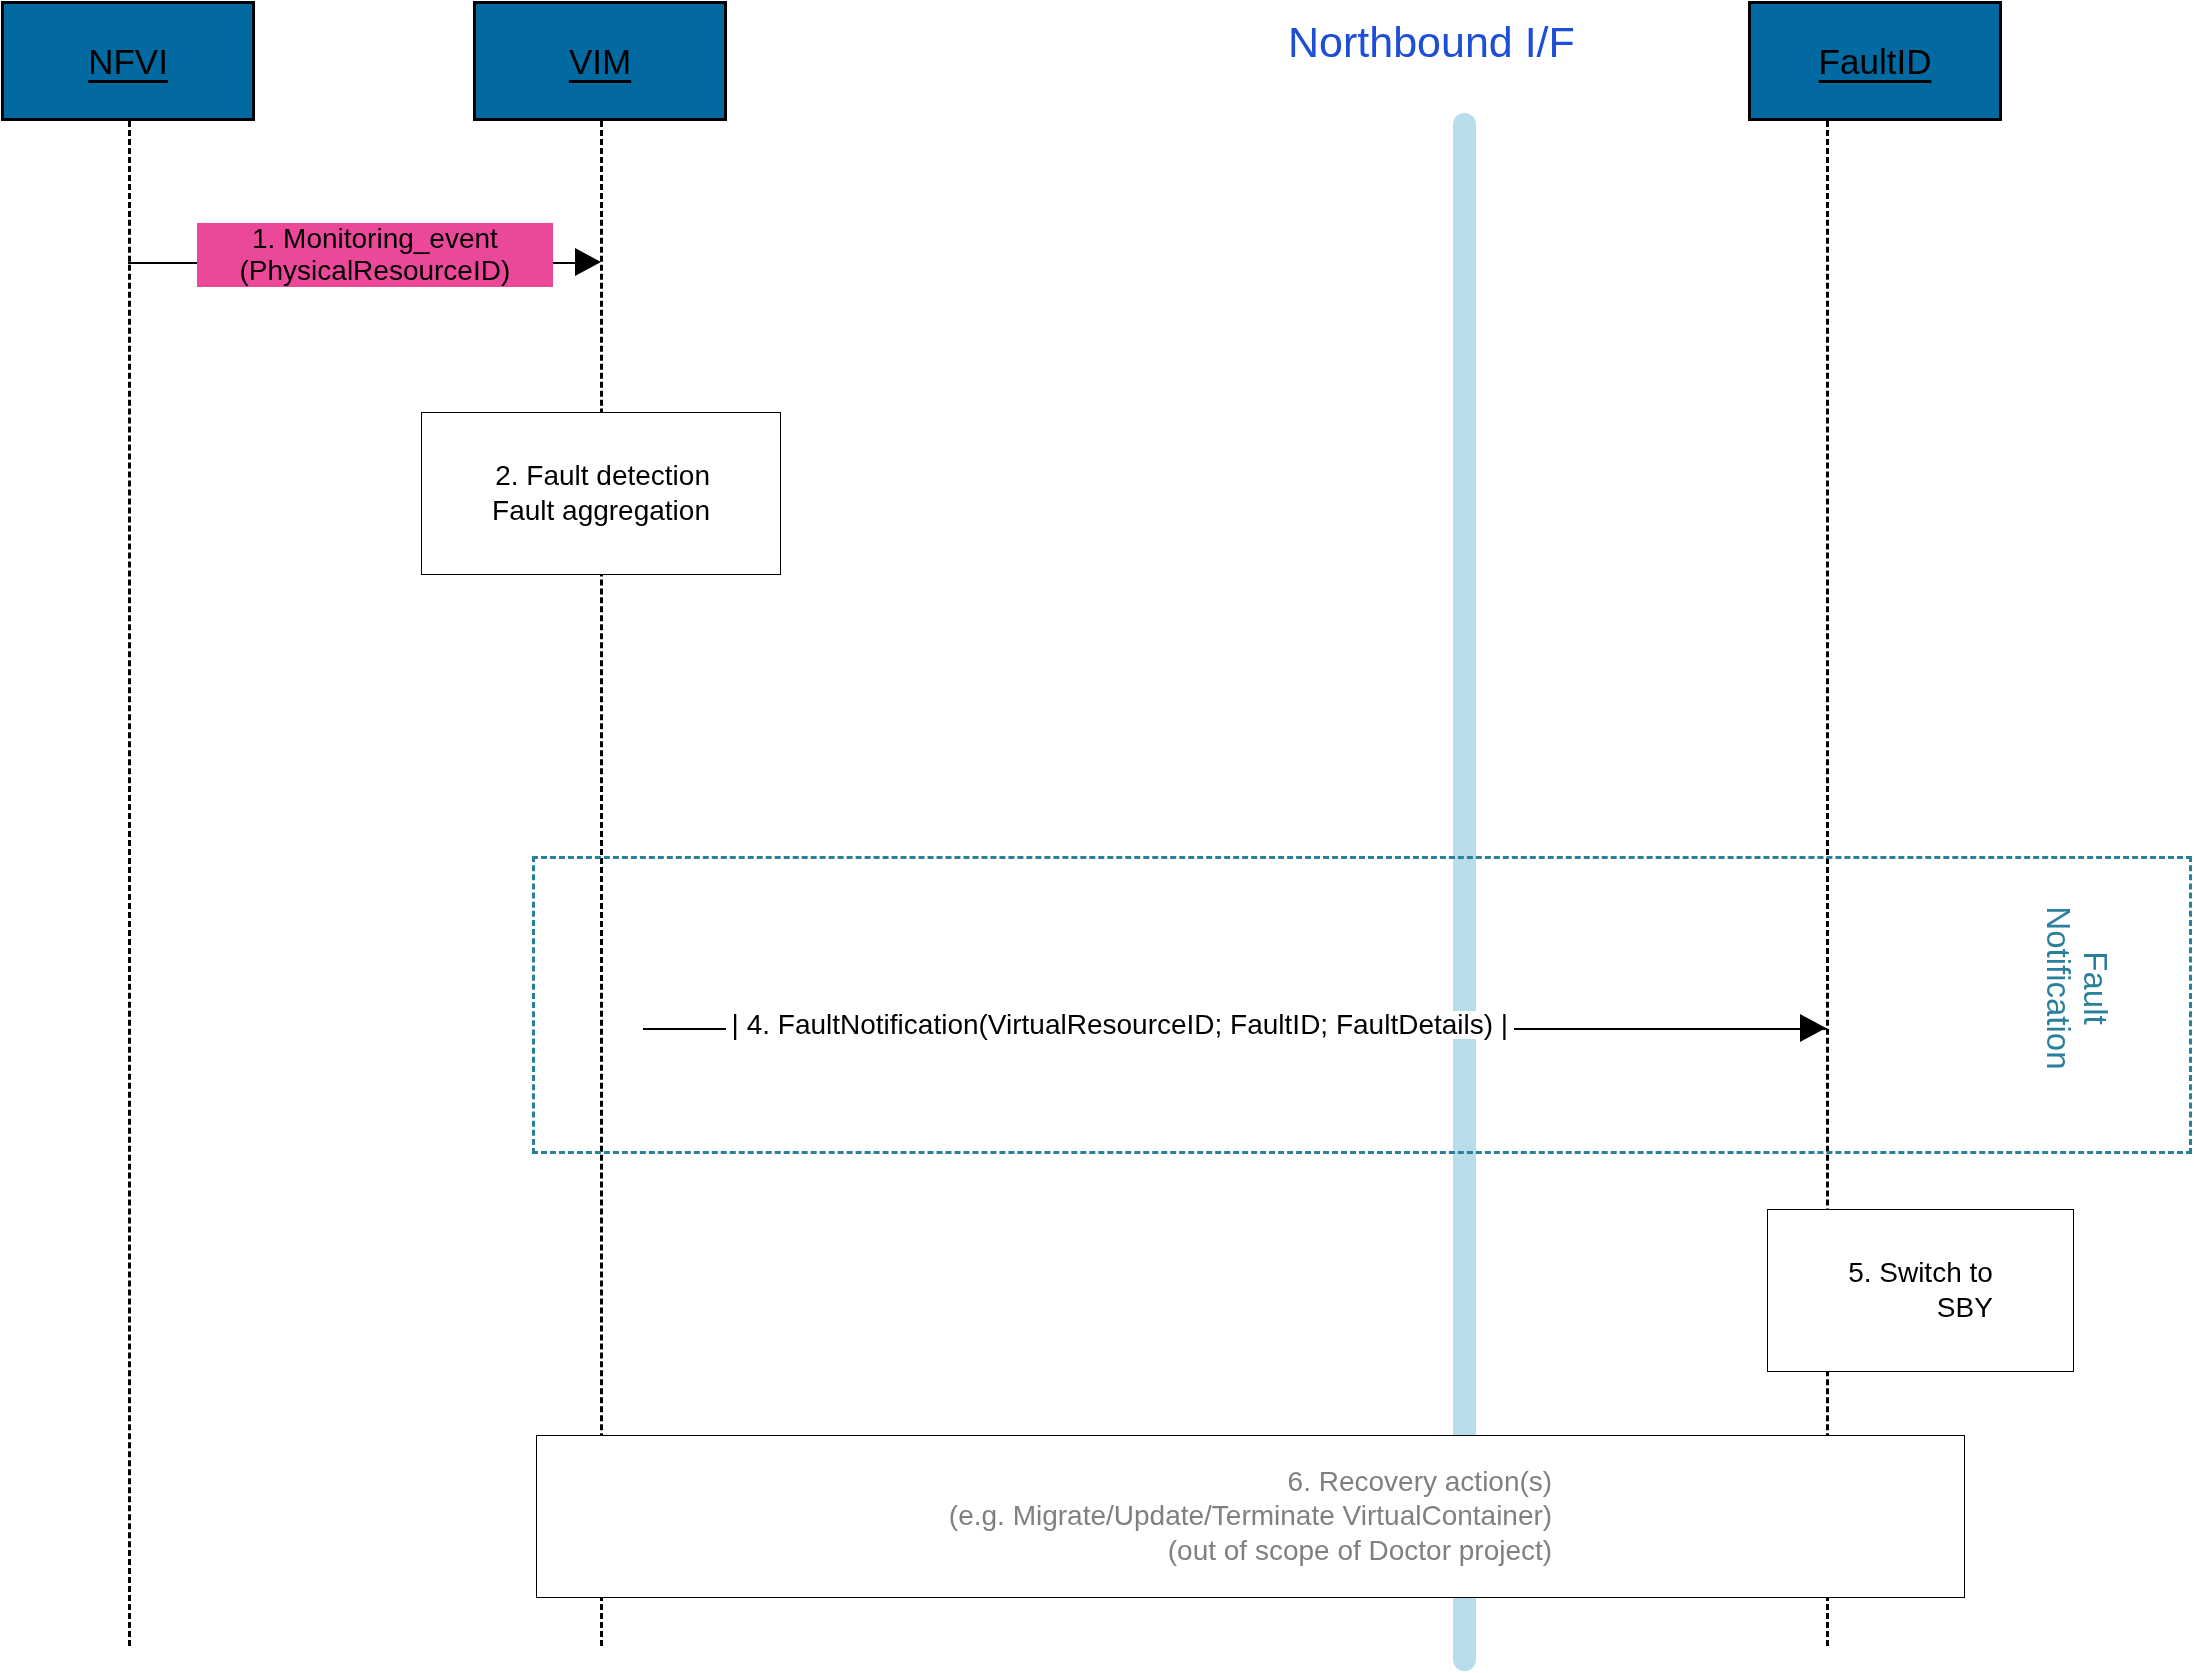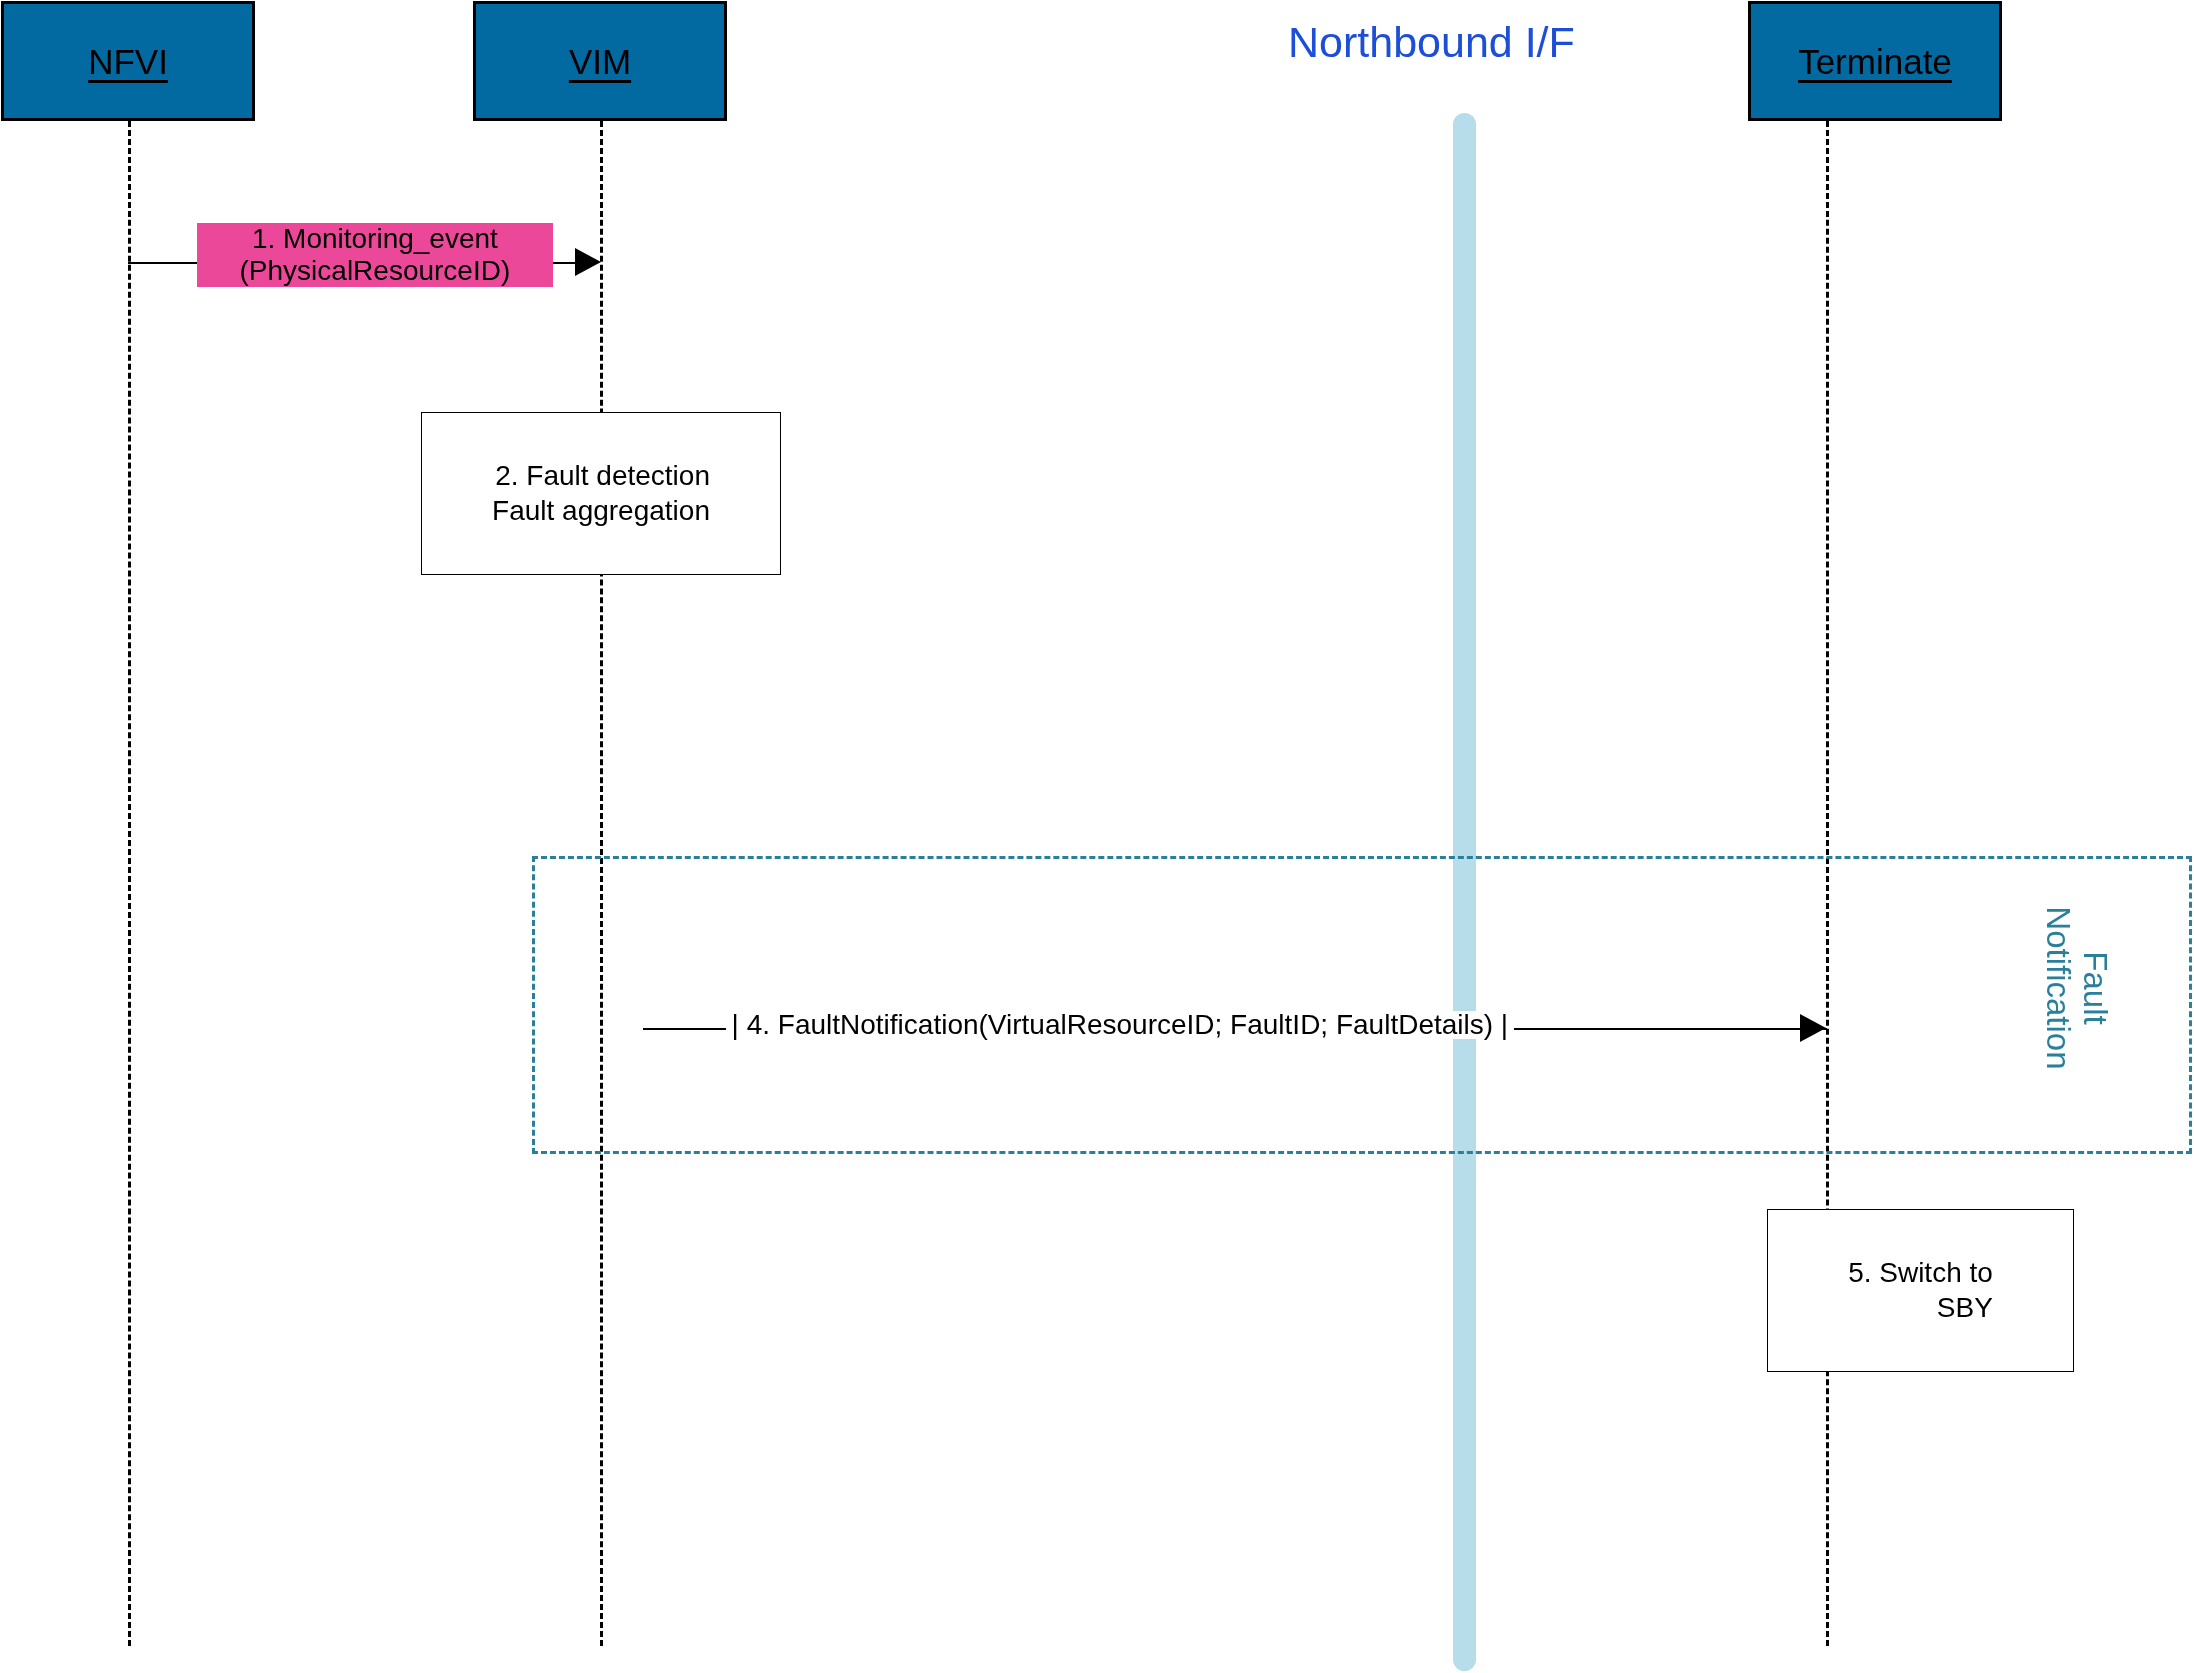--- a/index.html
+++ b/index.html
@@ -148,21 +148,21 @@
 
   <div class="actor-box" style="left:1.1px; top:1.1px; width:254px; height:120px;">
     <span class="actor-label">NFVI</span>
   </div>
 
   <div class="actor-box" style="left:473px; top:1.1px; width:254px; height:120px;">
     <span class="actor-label">VIM</span>
   </div>
 
   <div class="actor-box" style="left:1748px; top:1.1px; width:254px; height:120px;">
-    <span class="actor-label">Terminate</span>
+    <span class="actor-label">FaultID</span>
   </div>
 
   <div class="msg-line" style="left:128px; top:262px; width:450px;"></div>
   <div class="msg-arrow" style="left:575px; top:248px;"></div>
   <div class="msg-label" style="left:197px; top:223px; width:349px;">1. Monitoring_event
 (PhysicalResourceID)</div>
 
   <div class="act-box" style="left:421px; top:412px; width:360px; height:163px;">
     <span class="act-text">2. Fault detection
 Fault aggregation</span>
@@ -176,15 +176,20 @@
 
   <div class="msg-line" style="left:643px; top:1028px; width:1184px;"></div>
   <div class="msg-arrow" style="left:1800px; top:1014px;"></div>
   <div class="msg-label-inline" style="left:726px; top:1011px;">| 4. FaultNotification(VirtualResourceID; FaultID; FaultDetails) |</div>
 
   <div class="act-box" style="left:1767px; top:1209px; width:307px; height:163px;">
     <span class="act-text">5. Switch to
 SBY</span>
   </div>
 
+  <div class="act-box" style="left:536px; top:1435px; width:1429px; height:163px;">
+    <span class="act-text gray">6. Recovery action(s)
+(e.g. Migrate/Update/Terminate VirtualContainer)
+(out of scope of Doctor project)</span>
+  </div>
 
 </div>
 
 
 </body></html>

